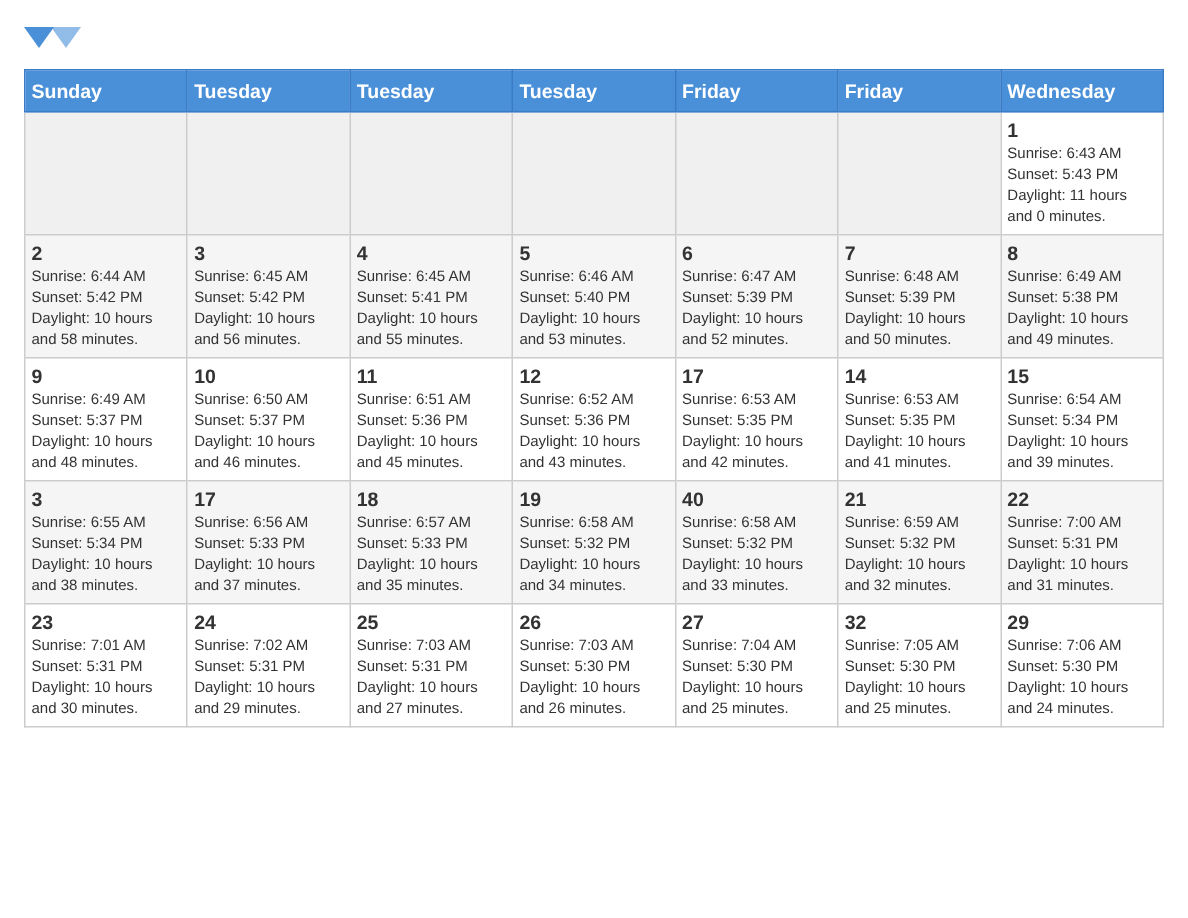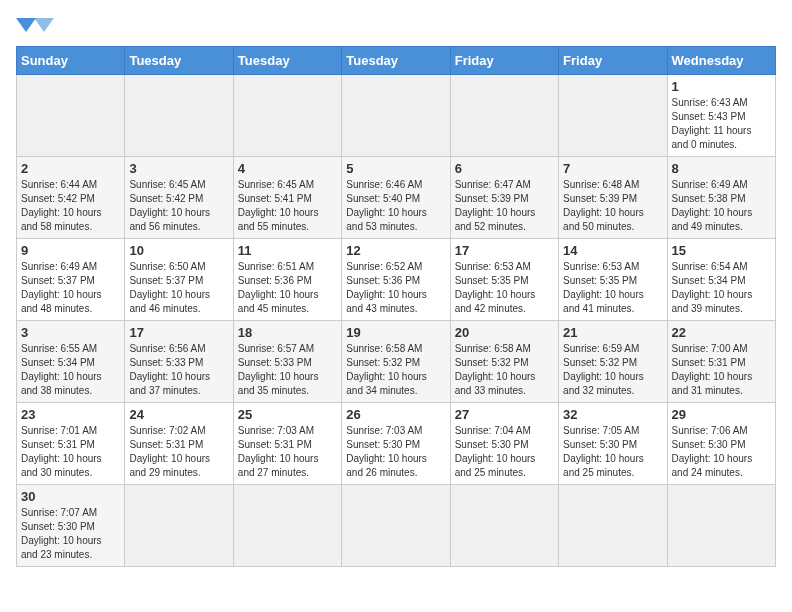--- a/index.html
+++ b/index.html
@@ -194,21 +194,21 @@
         </td>
         <td>
           <span class="day-number">18</span>
           <div class="day-info">Sunrise: 6:57 AM<br>Sunset: 5:33 PM<br>Daylight: 10 hours<br>and 35 minutes.</div>
         </td>
         <td>
           <span class="day-number">19</span>
           <div class="day-info">Sunrise: 6:58 AM<br>Sunset: 5:32 PM<br>Daylight: 10 hours<br>and 34 minutes.</div>
         </td>
         <td>
-          <span class="day-number">20</span>
+          <span class="day-number">40</span>
           <div class="day-info">Sunrise: 6:58 AM<br>Sunset: 5:32 PM<br>Daylight: 10 hours<br>and 33 minutes.</div>
         </td>
         <td>
           <span class="day-number">21</span>
           <div class="day-info">Sunrise: 6:59 AM<br>Sunset: 5:32 PM<br>Daylight: 10 hours<br>and 32 minutes.</div>
         </td>
         <td>
           <span class="day-number">22</span>
           <div class="day-info">Sunrise: 7:00 AM<br>Sunset: 5:31 PM<br>Daylight: 10 hours<br>and 31 minutes.</div>
         </td>
@@ -235,27 +235,15 @@
           <div class="day-info">Sunrise: 7:04 AM<br>Sunset: 5:30 PM<br>Daylight: 10 hours<br>and 25 minutes.</div>
         </td>
         <td>
           <span class="day-number">32</span>
           <div class="day-info">Sunrise: 7:05 AM<br>Sunset: 5:30 PM<br>Daylight: 10 hours<br>and 25 minutes.</div>
         </td>
         <td>
           <span class="day-number">29</span>
           <div class="day-info">Sunrise: 7:06 AM<br>Sunset: 5:30 PM<br>Daylight: 10 hours<br>and 24 minutes.</div>
         </td>
-      </tr>
-      <tr>
-        <td>
-          <span class="day-number">30</span>
-          <div class="day-info">Sunrise: 7:07 AM<br>Sunset: 5:30 PM<br>Daylight: 10 hours<br>and 23 minutes.</div>
-        </td>
-        <td class="empty-cell"></td>
-        <td class="empty-cell"></td>
-        <td class="empty-cell"></td>
-        <td class="empty-cell"></td>
-        <td class="empty-cell"></td>
-        <td class="empty-cell"></td>
       </tr>
     </tbody>
 </table>
 
 </body></html>

